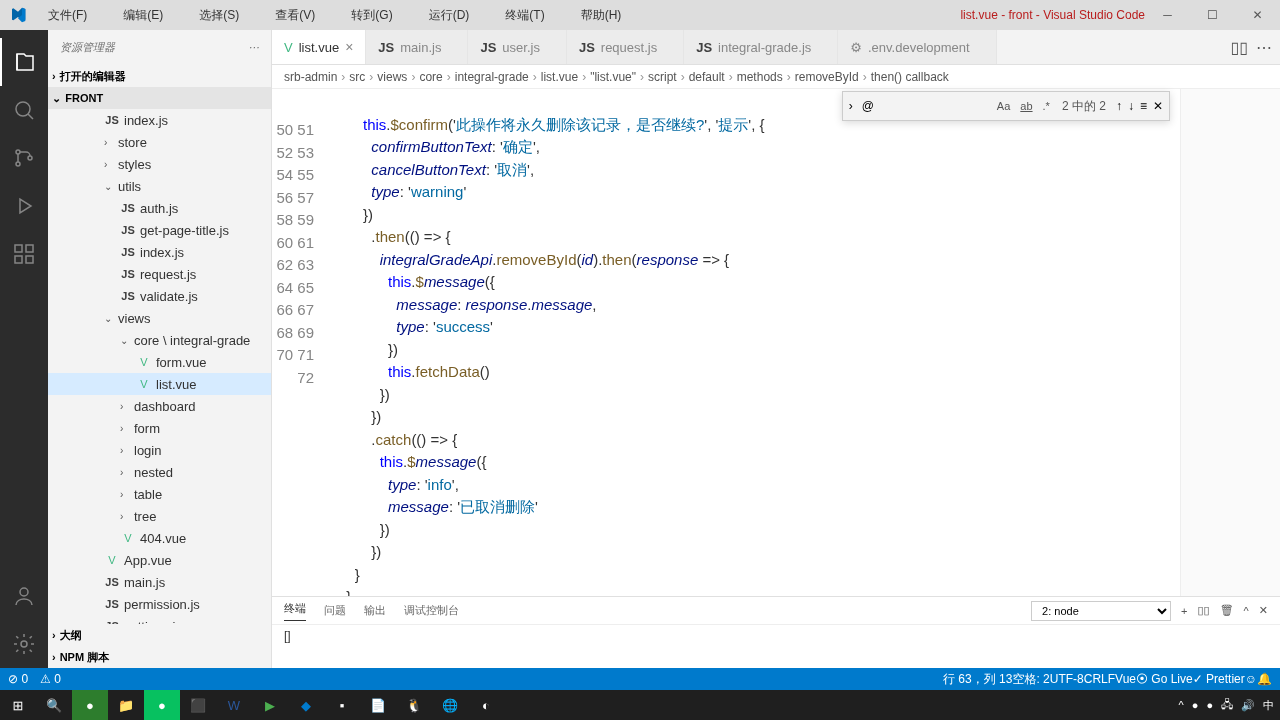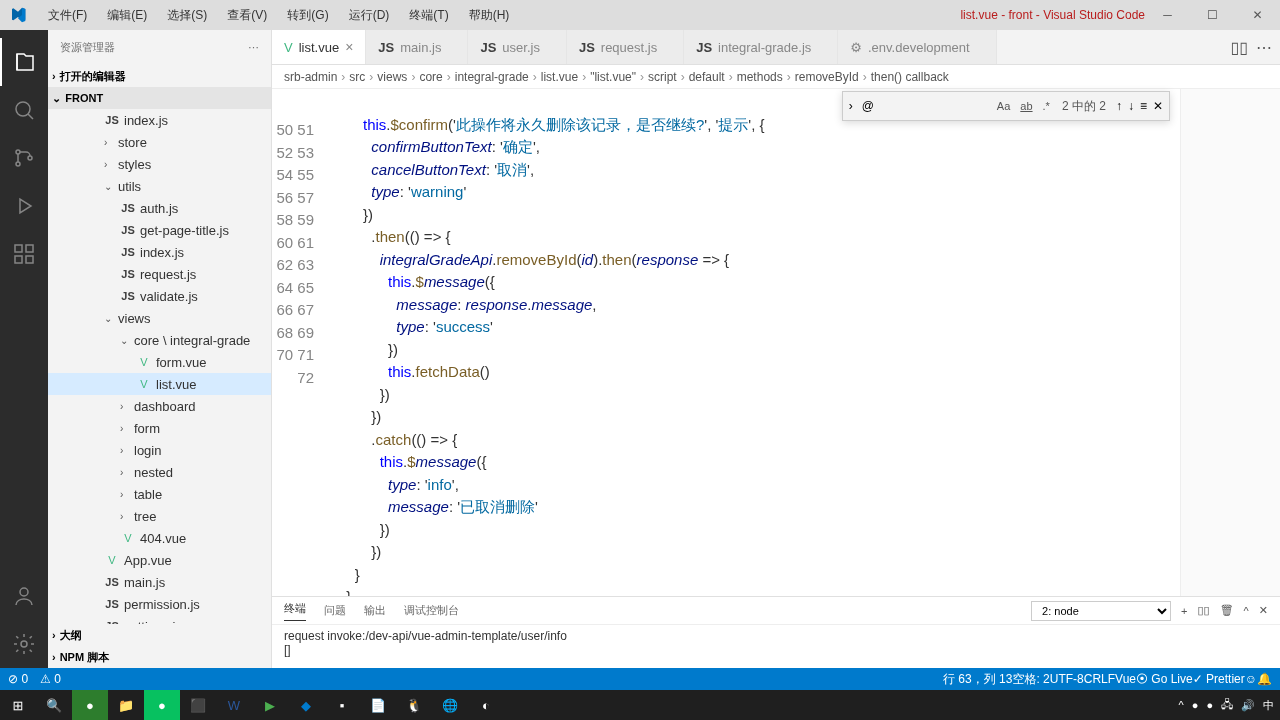--- a/index.html
+++ b/index.html
@@ -1,30 +1,30 @@
 <!DOCTYPE html>
 <html><head>
 <meta charset="utf-8">
 <style>
 * { margin: 0; padding: 0; box-sizing: border-box; font-family: 'Segoe UI', 'Microsoft YaHei', sans-serif; }
 body { width: 1280px; height: 720px; overflow: hidden; background: #fff; display: flex; flex-direction: column; }
 .titlebar { height: 30px; background: #dddddd; display: flex; align-items: center; font-size: 12px; color: #333; }
 .titlebar .logo { width: 36px; display:flex; align-items:center; justify-content:center; }
-.titlebar .menus { display: flex; gap: 4px; padding-left: 4px; }
+.titlebar .menus { display: flex; gap: 20px; padding-left: 4px; }
 .titlebar .menus span { padding: 3px 8px; cursor: pointer; }
 .titlebar .title { flex: 1; text-align: right; color: #b91c1c; }
 .titlebar .winctl { display: flex; }
 .titlebar .winctl div { width: 45px; height: 30px; display:flex; align-items:center; justify-content:center; color:#555; }
 .main { flex: 1; display: flex; min-height: 0; }
 .activitybar { width: 48px; background: #2c2c2c; display:flex; flex-direction:column; align-items:center; padding-top: 8px; }
 .activitybar .icon { width: 48px; height: 48px; display:flex; align-items:center; justify-content:center; color: #858585; }
 .activitybar .icon.active { border-left: 2px solid #fff; color:#fff; }
 .activitybar .spacer { flex:1; }
 .sidebar { width: 224px; background: #f3f3f3; display:flex; flex-direction:column; border-right: 1px solid #e0e0e0; }
-.sidebar-header { height: 35px; display:flex; align-items:center; padding: 0 12px; font-size: 11px; color: #6f6f6f; text-transform: uppercase; justify-content: space-between;}
+.sidebar-header { height: 35px; display:flex; align-items:center; padding: 0 12px; font-size: 11px; color: #6f6f6f; text-transform: uppercase; justify-content: space-between; font-style: italic;}
 .section-title { height: 22px; display:flex; align-items:center; padding-left: 4px; font-size: 11px; font-weight: bold; gap: 4px; }
 .section-title.bold { background: #e4e4e4; }
 .tree { flex:1; overflow-y: auto; font-size: 13px; color: #333; }
 .tree-item { height: 22px; display:flex; align-items:center; padding-left: 12px; white-space: nowrap; cursor:pointer; }
 .tree-item.selected { background: #d6ebff; }
 .tree-item .chev { width: 14px; font-size: 10px; color:#555; }
 .tree-item .ficon { width: 16px; margin-right: 4px; font-size: 11px; display:flex; justify-content:center; }
 .ficon.js { color: #404040; font-weight:bold; }
 .ficon.vue { color: #41b883; }
 .indent3 { padding-left: 56px; }
@@ -401,21 +401,20 @@
         <div class="right">
           <select><option>2: node</option></select>
           <span>+</span>
           <span>▯▯</span>
           <span>🗑</span>
           <span>^</span>
           <span>✕</span>
         </div>
       </div>
       <div class="panel-body">
-        <div>request invoke:/dev-api/vue-admin-template/user/info</div>
         <div>[]</div>
       </div>
     </div>
   </div>
 </div>
 
 <div class="statusbar">
   <span>⊘ 0</span>
   <span>⚠ 0</span>
   <div class="right">

